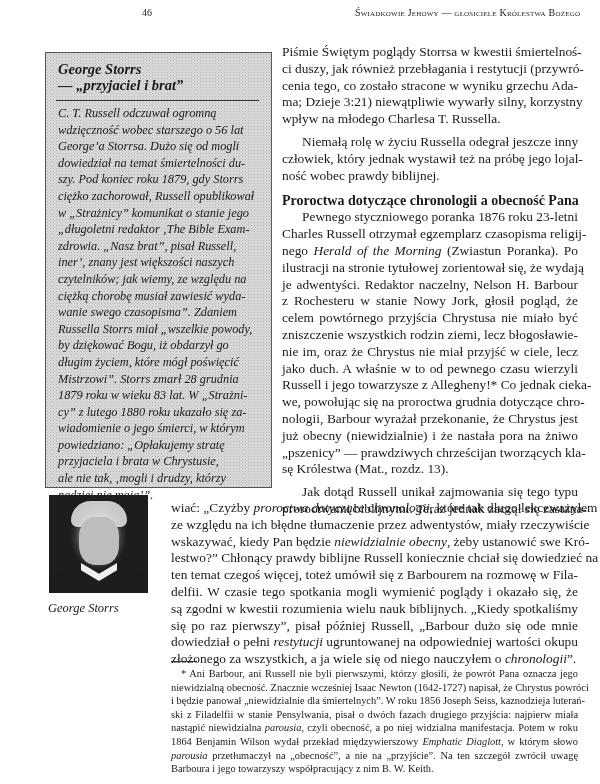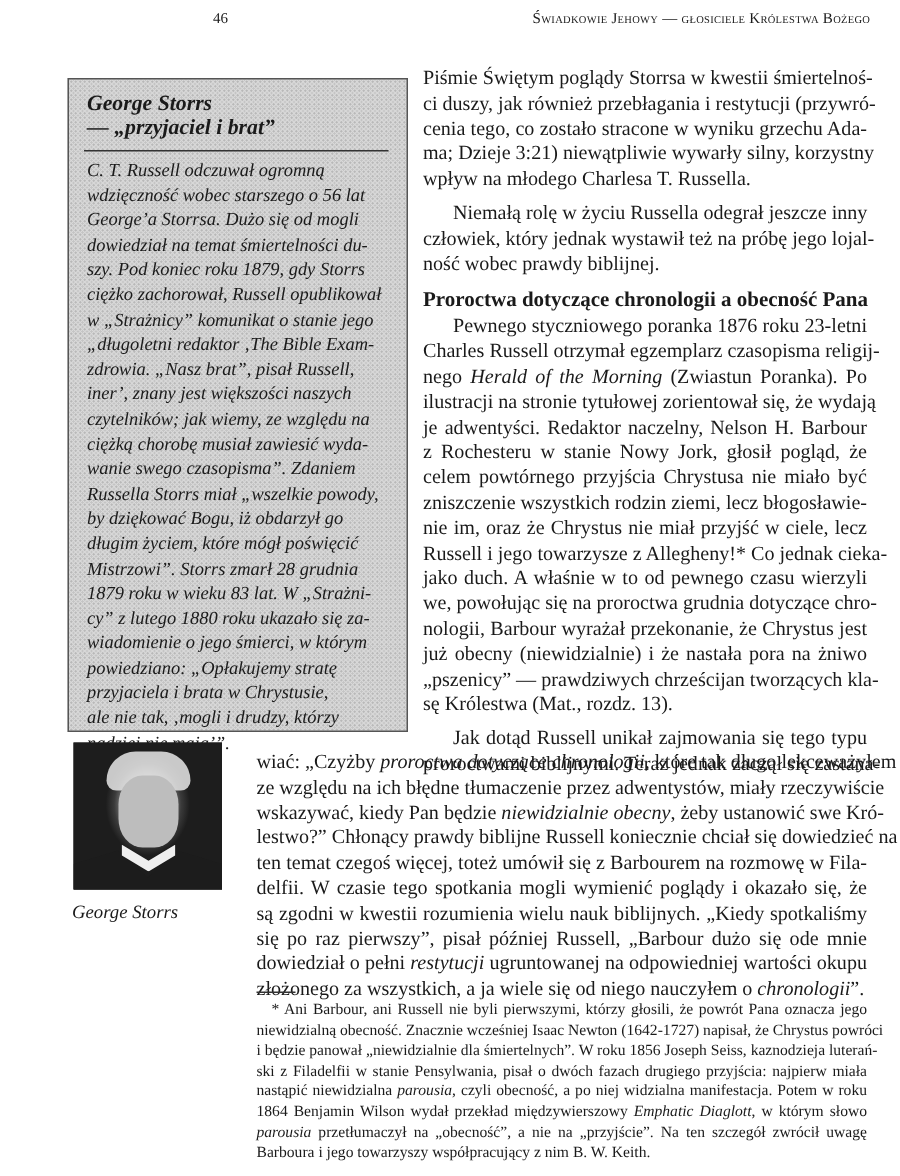--- a/index.html
+++ b/index.html
@@ -118,22 +118,22 @@
   <div>
     <span class="ln indent">Pewnego styczniowego poranka 1876 roku 23-letni</span>
     <span class="ln">Charles Russell otrzymał egzemplarz czasopisma religij-</span>
     <span class="ln"><span>nego </span><i>Herald of the Morning</i><span> (Zwiastun Poranka). Po</span></span>
     <span class="ln">ilustracji na stronie tytułowej zorientował się, że wydają</span>
     <span class="ln">je adwentyści. Redaktor naczelny, Nelson H. Barbour</span>
     <span class="ln">z Rochesteru w stanie Nowy Jork, głosił pogląd, że</span>
     <span class="ln">celem powtórnego przyjścia Chrystusa nie miało być</span>
     <span class="ln">zniszczenie wszystkich rodzin ziemi, lecz błogosławie-</span>
     <span class="ln">nie im, oraz że Chrystus nie miał przyjść w ciele, lecz</span>
+    <span class="ln">jako duch. A właśnie w to od pewnego czasu wierzyli</span>
     <span class="ln">Russell i jego towarzysze z Allegheny!* Co jednak cieka-</span>
-    <span class="ln">jako duch. A właśnie w to od pewnego czasu wierzyli</span>
     <span class="ln">we, powołując się na proroctwa grudnia dotyczące chro-</span>
     <span class="ln">nologii, Barbour wyrażał przekonanie, że Chrystus jest</span>
     <span class="ln">już obecny (niewidzialnie) i że nastała pora na żniwo</span>
     <span class="ln">„pszenicy” — prawdziwych chrześcijan tworzących kla-</span>
     <span class="ln last">sę Królestwa (Mat., rozdz. 13).</span>
   </div>
   <div class="gap"></div>
   <div>
     <span class="ln indent">Jak dotąd Russell unikał zajmowania się tego typu</span>
     <span class="ln">proroctwami biblijnymi. Teraz jednak zaczął się zastana-</span>

